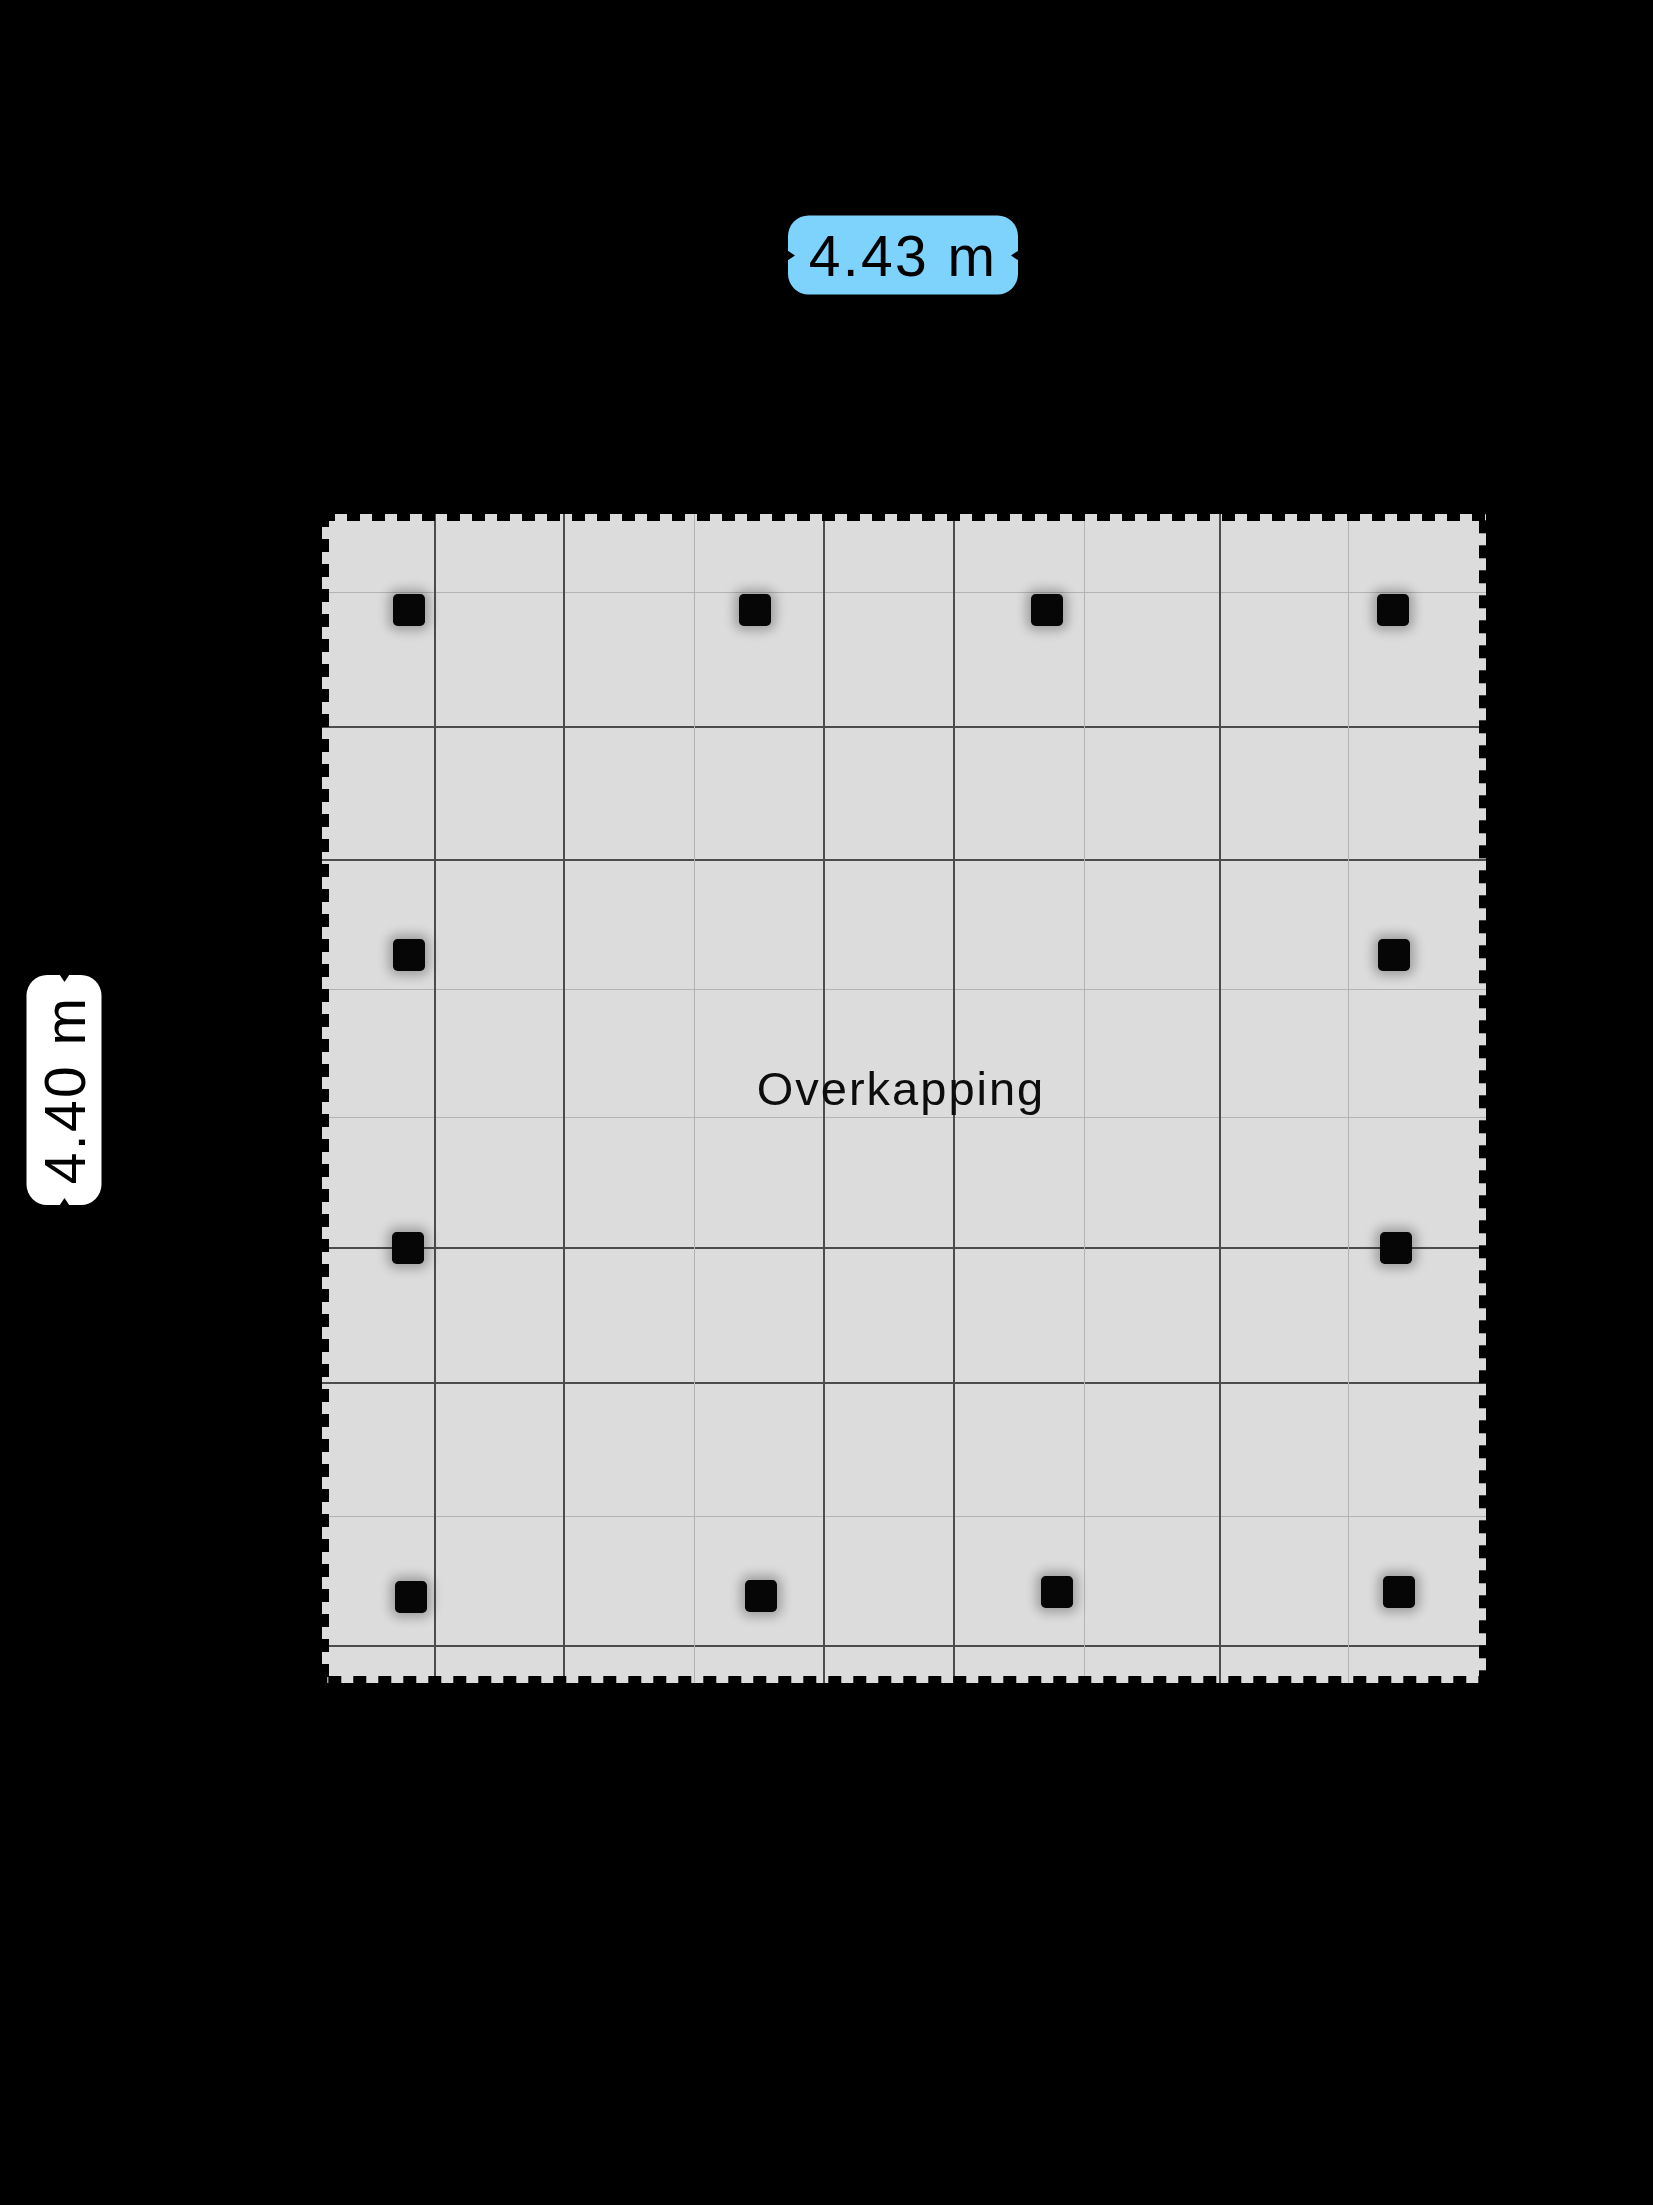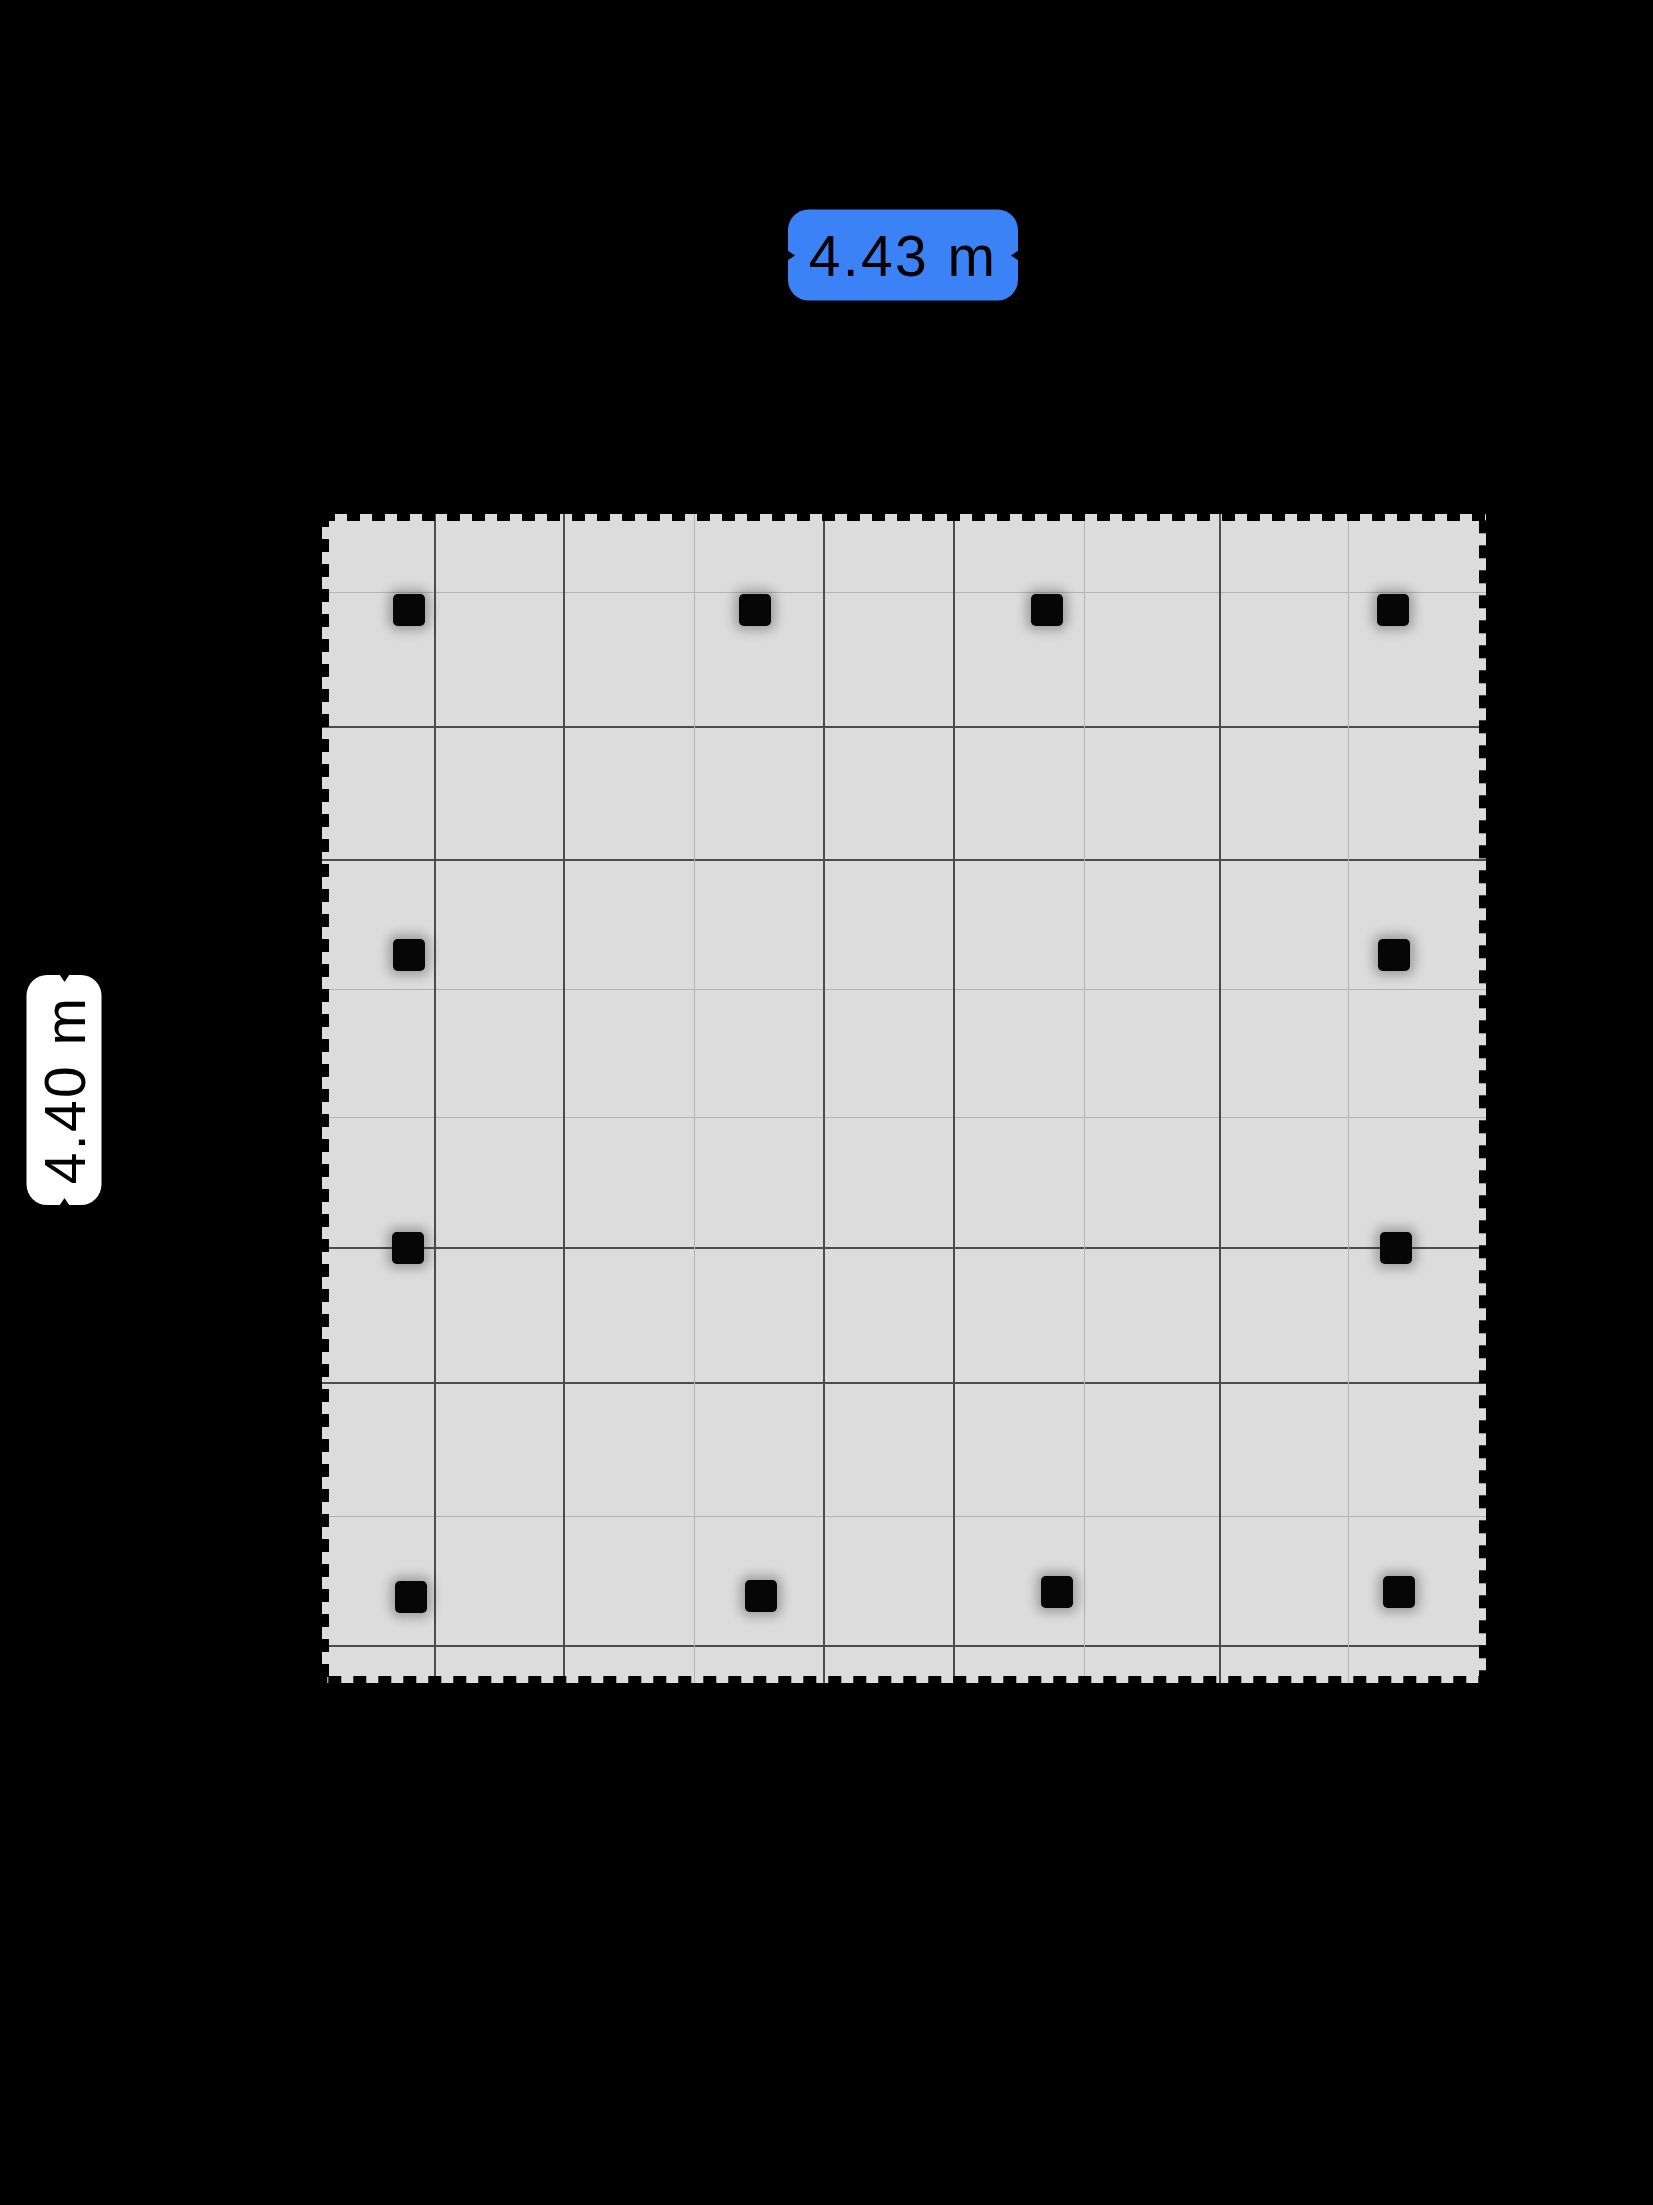--- a/index.html
+++ b/index.html
@@ -130,35 +130,36 @@
     <div class="vline dark" style="left: 502px;"></div>
     <div class="vline light" style="left: 373px;"></div>
     <div class="vline dark" style="left: 242px;"></div>
     <div class="vline dark" style="left: 113px;"></div>
 
   <div class="edge edge-top"></div>
   <div class="edge edge-bottom"></div>
   <div class="edge edge-left"></div>
   <div class="edge edge-right"></div>
 
+  <div class="room-label" style="left: 579px; top: 574px;">Overkapping</div>
 <div class="post" style="left: 71px; top: 80px; width: 31.5px; height: 31.5px; background: rgb(6, 6, 6);"></div>
     <div class="post" style="left: 417px; top: 80px; width: 31.5px; height: 31.5px; background: rgb(6, 6, 6);"></div>
     <div class="post" style="left: 709px; top: 80px; width: 31.5px; height: 31.5px; background: rgb(6, 6, 6);"></div>
     <div class="post" style="left: 1055px; top: 80px; width: 31.5px; height: 31.5px; background: rgb(6, 6, 6);"></div>
     <div class="post" style="left: 71px; top: 425px; width: 31.5px; height: 31.5px; background: rgb(6, 6, 6);"></div>
     <div class="post" style="left: 1056px; top: 425px; width: 31.5px; height: 31.5px; background: rgb(6, 6, 6);"></div>
     <div class="post" style="left: 70px; top: 718px; width: 31.5px; height: 31.5px; background: rgb(6, 6, 6);"></div>
     <div class="post" style="left: 1058px; top: 718px; width: 31.5px; height: 31.5px; background: rgb(6, 6, 6);"></div>
     <div class="post" style="left: 73px; top: 1067px; width: 31.5px; height: 31.5px; background: rgb(6, 6, 6);"></div>
     <div class="post" style="left: 423px; top: 1066px; width: 31.5px; height: 31.5px; background: rgb(6, 6, 6);"></div>
     <div class="post" style="left: 719px; top: 1062px; width: 31.5px; height: 31.5px; background: rgb(6, 6, 6);"></div>
     <div class="post" style="left: 1061px; top: 1062px; width: 31.5px; height: 31.5px; background: rgb(6, 6, 6);"></div>
   </div>
 
-<div class="dim-pill horizontal" id="dim-width" style="left: 903px; top: 255px; width: 230px; height: 91px; background: #3b82f6;">
+<div class="dim-pill horizontal" id="dim-width" style="left: 903px; top: 255px; width: 230px; height: 79px; background: #7dd3fc;">
   <span class="tick tick-left"></span>
   <span>4.43 m</span>
   <span class="tick tick-right"></span>
 </div>
 
 <div class="dim-pill rotated" id="dim-height" style="left: 64px; top: 1090px; width: 230px; height: 75px; background: rgb(255, 255, 255);">
   <span class="tick tick-left"></span>
   <span>4.40 m</span>
   <span class="tick tick-right"></span>
 </div>

